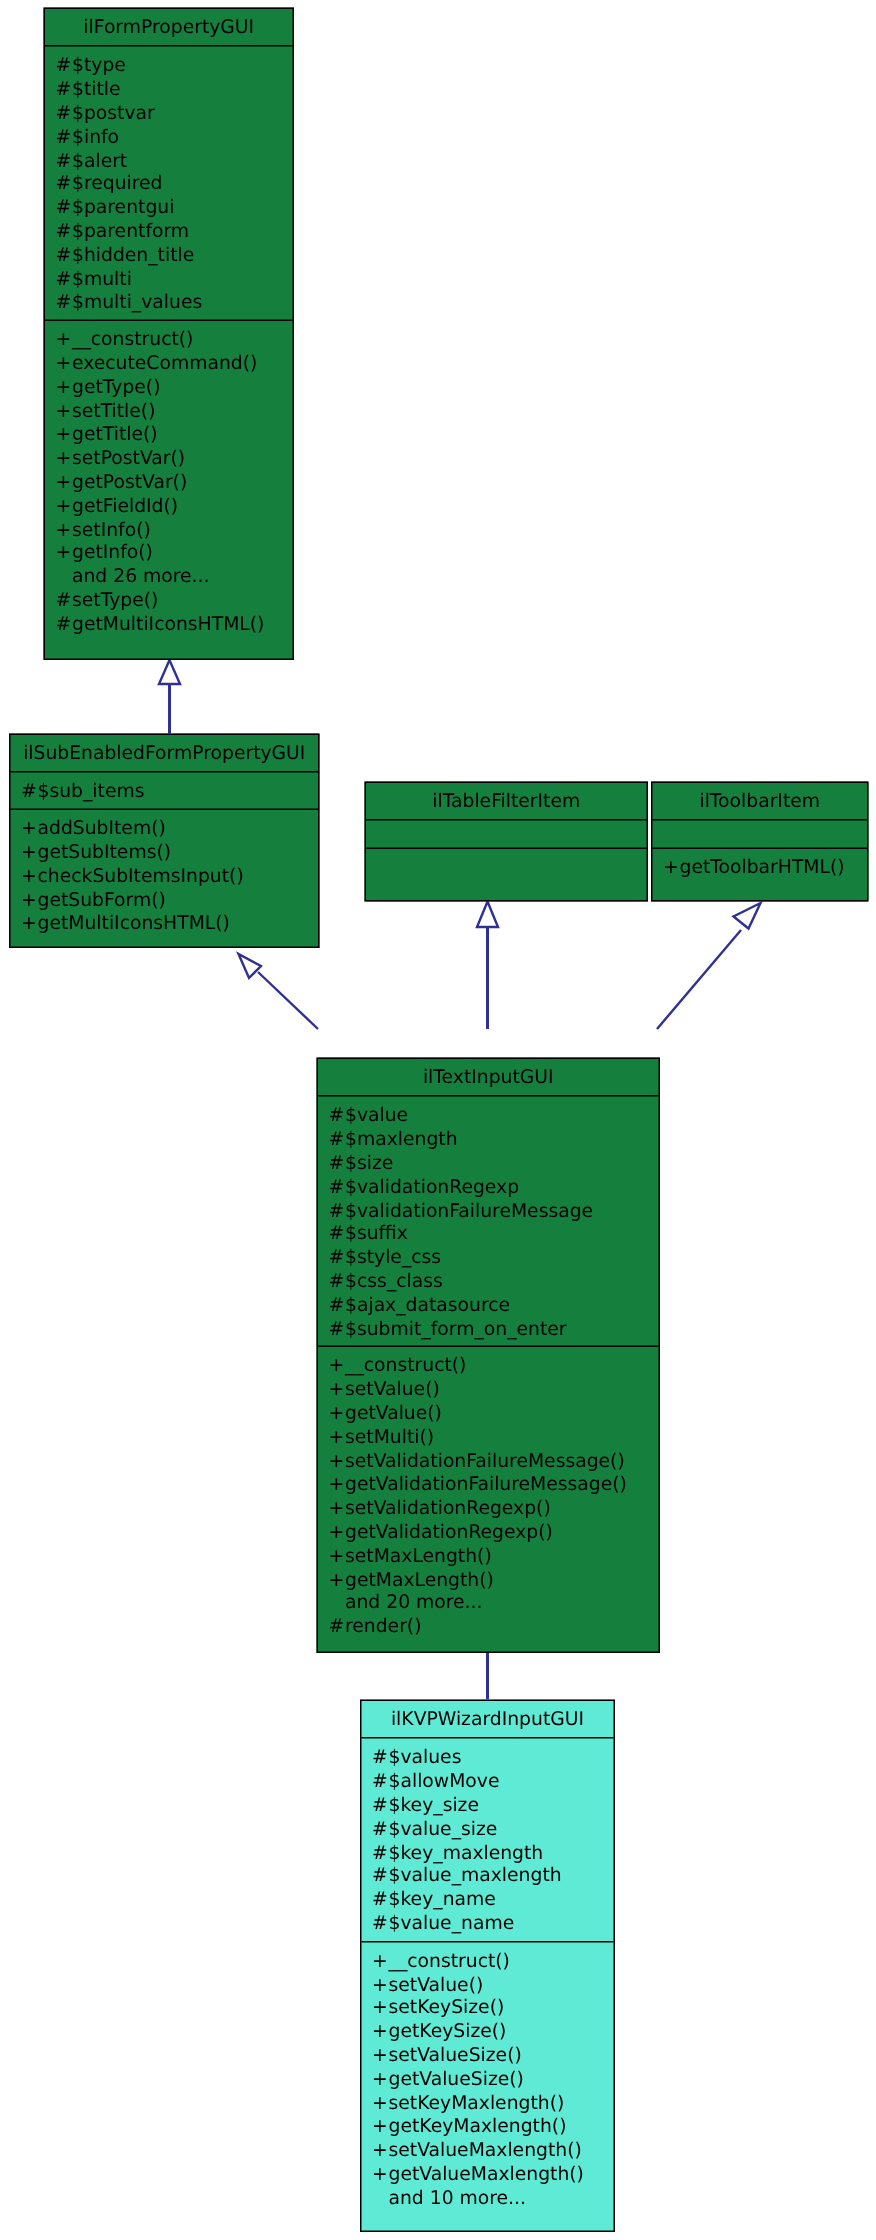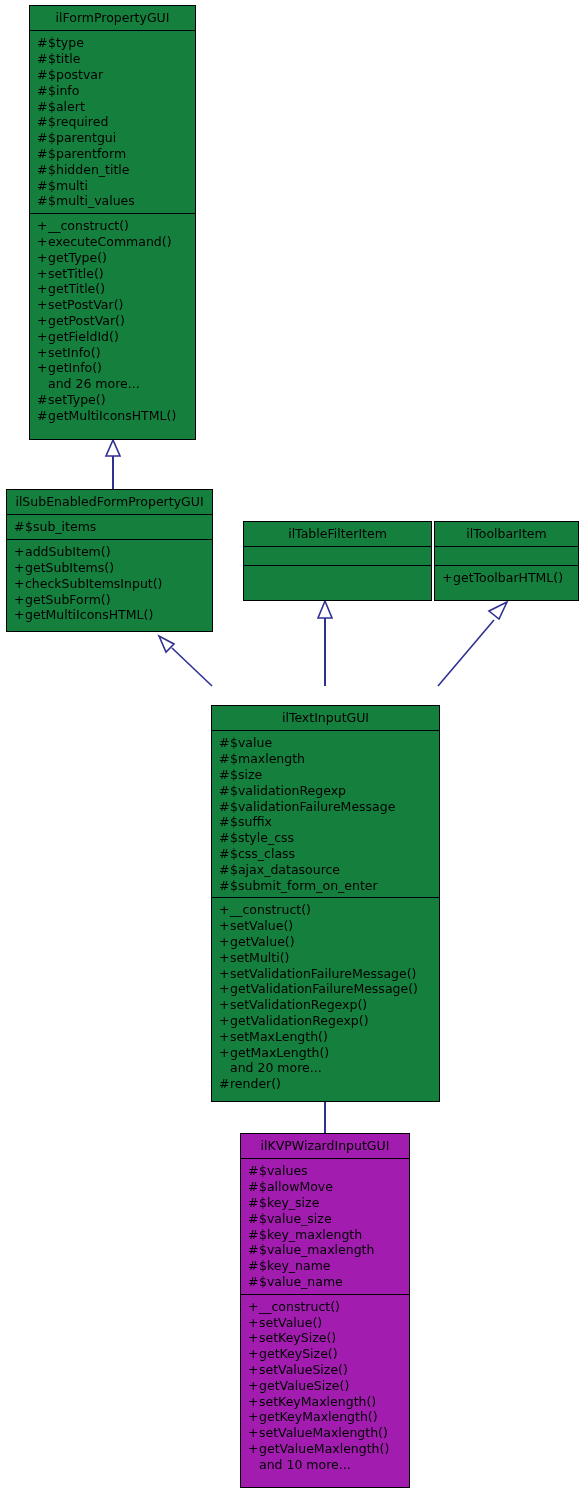--- a/index.html
+++ b/index.html
@@ -29,21 +29,21 @@
     z-index: 1;
   }
   .uml-class {
     position: absolute;
     box-sizing: border-box;
     border: 1px solid #000000;
     background: #15803d;
     z-index: 2;
   }
   .uml-class.highlight {
-    background: #a21caf;
+    background: #5eead4;
   }
   .uml-title {
     text-align: center;
     font-size: 12.5px;
     color: #000000;
     padding: 5px 6px 5px 6px;
     border-bottom: 1px solid #000000;
     line-height: 1.15;
     white-space: nowrap;
   }

